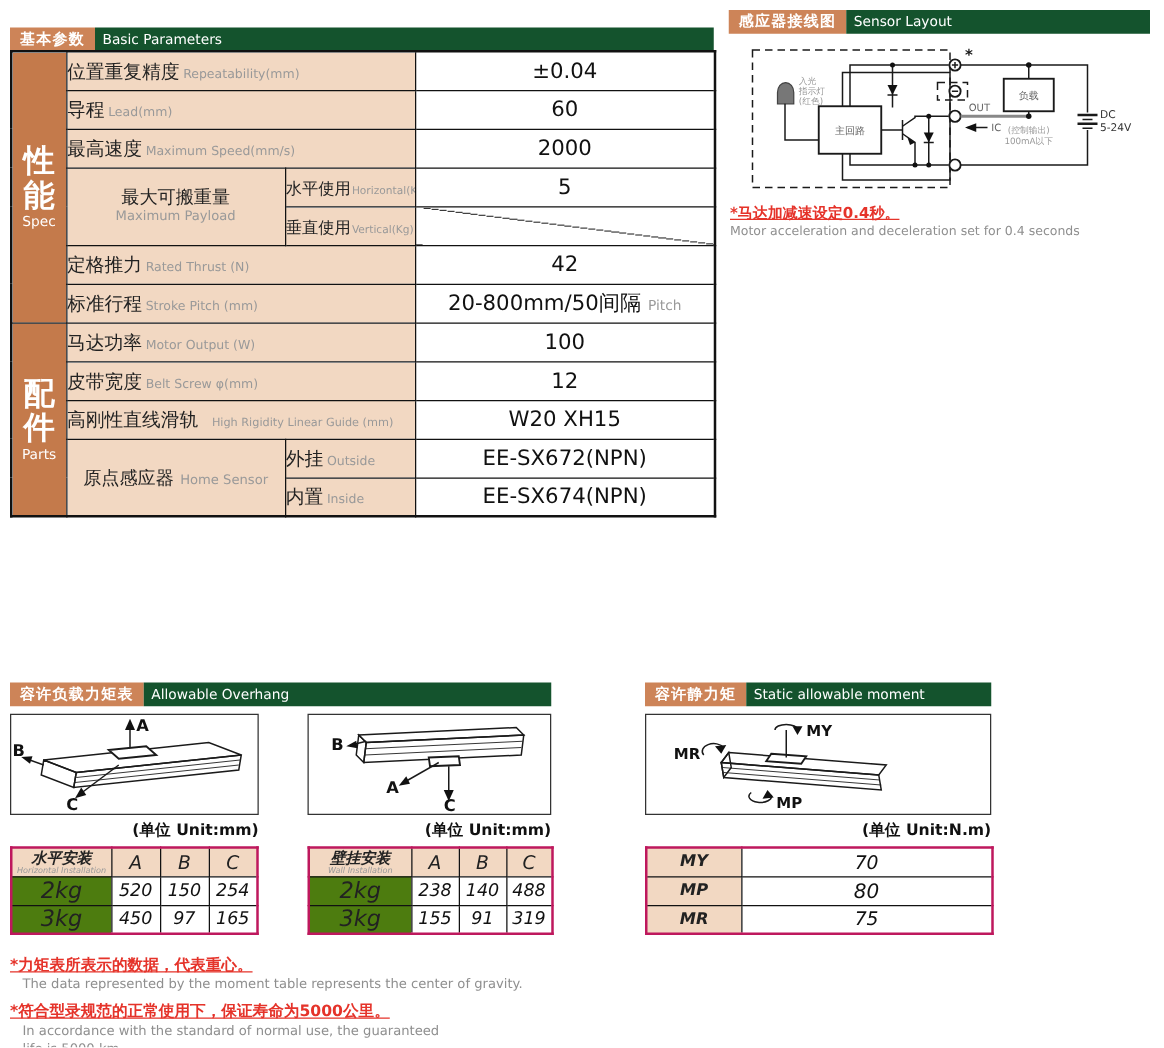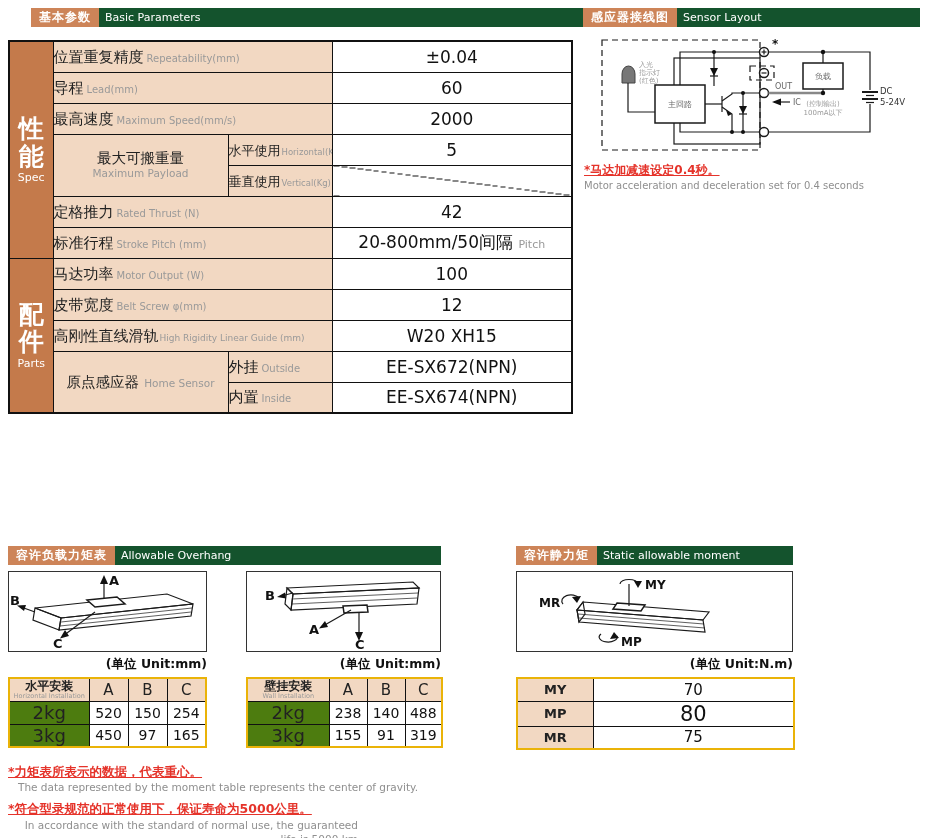--- a/index.html
+++ b/index.html
@@ -21,67 +21,67 @@
   table.spec tr { height:31px; }
   td.side { background:#c47a4b; text-align:center; vertical-align:middle; }
   .side-zh { width:1.15em; margin:0 auto; font-size:25px; font-weight:bold; color:#fff;
              line-height:1.1; word-break:break-all; }
   .side-en { font-size:11px; color:#fff; margin-top:1px; }
   td.lbl { background:#f2d8c2; padding:0 8px; white-space:nowrap; }
   td.lbl .zh { font-size:15px; font-weight:500; color:#222; }
   td.lbl .en { font-size:10px; color:#999; margin-left:3px; }
   td.lbl.tight .zh { font-size:13px; }
   td.lbl.tight .en { font-size:8.5px; margin-left:1px; }
-  td.lbl.squeeze .en { font-size:9px; margin-left:1px;text-align:center; }
+  td.lbl.squeeze .en { font-size:9px; margin-left:11px;text-align:center; }
   td.grp { background:#f2d8c2; text-align:center; vertical-align:middle; padding:0 4px; white-space:nowrap; }
   td.grp .zh { font-size:14.5px; font-weight:500; color:#222; display:block; line-height:1.2; }
   td.grp .en { font-size:10.5px; color:#999; display:block; line-height:1.2; }
   td.grp.inline .zh, td.grp.inline .en { display:inline; }
   td.val { background:#fff; text-align:center; vertical-align:middle; font-size:17px; color:#111; }
   td.val .suffix { font-size:11px; color:#999; }
   td.val.diag { background:linear-gradient(to top right,#fff 49.4%,#111 49.4%,#111 50.6%,#fff 50.6%); }
 
   
   .diagbox { position:absolute; background:#fff; border:1.5px solid #333; }
   .unit-label { position:absolute; font-size:12.5px; font-weight:bold; color:#111; text-align:right; }
 
   
-  table.mini { position:absolute; border-collapse:collapse; table-layout:fixed; border:2px solid #eab308; }
+  table.mini { position:absolute; border-collapse:collapse; table-layout:fixed; border:2px solid #be185d;font-style:italic; }
   table.mini td { border:1.7px solid #111; text-align:center; vertical-align:middle; padding:0; height:23px; }
   table.mini td.head { background:#f2d8c2; }
   table.mini td.head .zh { display:block; font-size:12px; font-weight:bold; color:#222; line-height:1.1; }
   table.mini td.head .en { display:block; font-size:6.5px; color:#999; line-height:1.1; }
   table.mini td.colh { background:#f2d8c2; font-size:15px; color:#222; }
   table.mini td.rowl { background:#4d7c0f; font-size:18px; font-weight:500; color:#222; }
   table.mini td.cell { background:#fff; font-size:14px; color:#111; }
   table.mini td.mlabel { background:#f2d8c2; font-size:13px; font-weight:bold; color:#222; }
 
   
   .note-zh { position:absolute; color:#e5332a; font-size:12px; font-weight:bold;text-decoration:underline; }
-  .note-en { position:absolute; color:#8f8f8f; font-size:10px;text-align:right; }
+  .note-en { position:absolute; color:#8f8f8f; font-size:10px; }
 
   svg text { font-family:"DejaVu Sans","Liberation Sans",sans-serif; }
   svg .ln { stroke:#1a1a1a; stroke-width:1.2; fill:none; }
   svg .thick { stroke:#888; stroke-width:2.4; fill:none; }
   svg .dash { stroke:#1a1a1a; stroke-width:1.2; fill:none; stroke-dasharray:6 4; }
   svg .boxw { fill:#fff; stroke:#1a1a1a; stroke-width:1.5; }
   svg .dot { fill:#111; }
   svg .ah { fill:#111; stroke:none; }
   svg .smalltxt { font-size:7px; fill:#999; }
   svg .midtxt { font-size:8px; fill:#666; }
   svg .dctxt { font-size:8.5px; fill:#333; }
   svg .abclbl { font-size:13px; font-weight:bold; fill:#111; }
   svg .mlbl { font-size:12px; font-weight:bold; fill:#111; }
 </style>
 </head>
 <body>
 
 <div class="page">
 
-  <div class="sec-header" style="left:8px;top:8px;width:563px;margin-left:23px;">
+  <div class="sec-header" style="left:8px;top:22px;width:563px;">
     <span class="hdr-zh">基本参数</span>
     <span class="hdr-en">Basic Parameters</span>
   </div>
 
   <table class="spec">
     <colgroup>
         <col style="width:44px">
         <col style="width:175px">
         <col style="width:104px">
         <col style="width:240px">
@@ -406,21 +406,21 @@
         <col style="width:76px">
         <col style="width:201px">
       </colgroup>
     <tbody>
         <tr>
       <td class="mlabel">MY</td>
       <td class="cell" style="font-size:15px;">70</td>
     </tr>
     <tr>
       <td class="mlabel">MP</td>
-      <td class="cell" style="font-size:21px;">80</td>
+      <td class="cell" style="font-size:16px;">80</td>
     </tr>
     <tr>
       <td class="mlabel">MR</td>
       <td class="cell" style="font-size:15px;">75</td>
     </tr>
   </tbody>
     </table>
 
   <div class="note-zh" style="left:8px;top:764px;font-size:12.5px;">*力矩表所表示的数据，代表重心。</div>
   <div class="note-en" style="left:18px;top:781px;font-size:10.5px;">The data represented by the moment table represents the center of gravity.</div>

